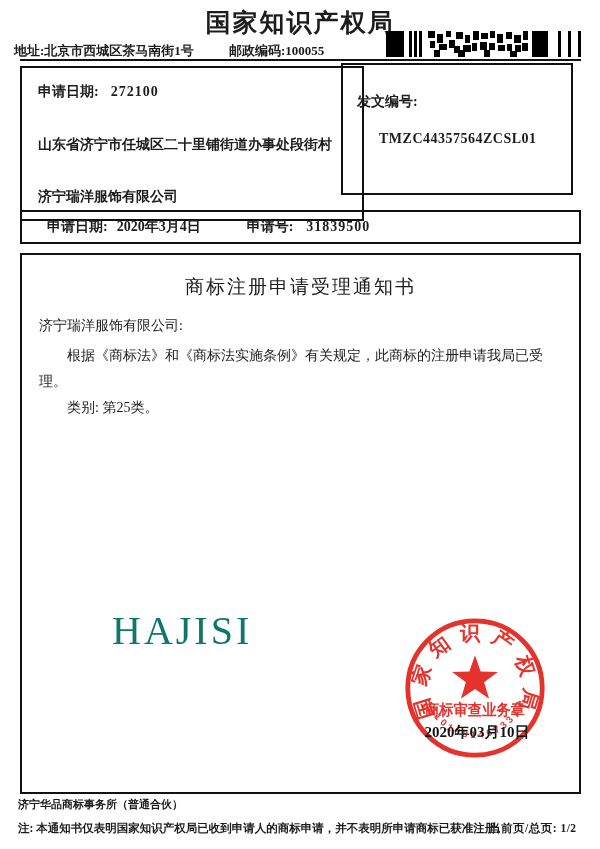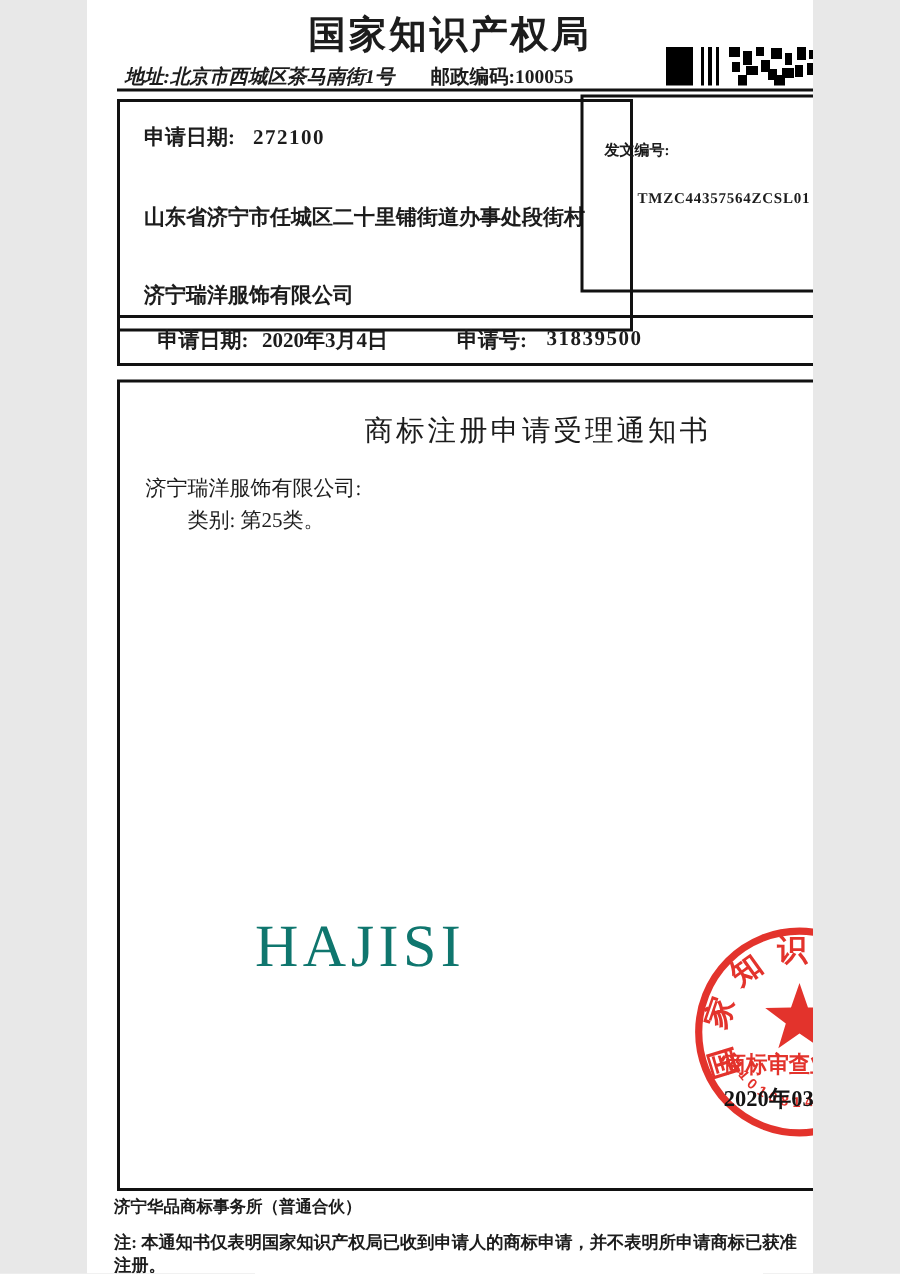--- a/index.html
+++ b/index.html
@@ -1,34 +1,34 @@
 <!DOCTYPE html>
 <html><head>
 <meta charset="utf-8">
 <style>
   html,body{margin:0;padding:0;background:#e8e8e8;}
-  .page{position:relative;width:484px;height:849px;margin:0 auto;background:#ffffff;
+  .page{position:relative;width:600px;height:849px;margin:0 auto;background:#ffffff;
         font-family:"Liberation Serif","DejaVu Serif",serif;color:#1c1c1c;overflow:hidden;}
 
   
   .org-title{position:absolute;top:6px;left:0;width:100%;text-align:center;
              font-size:25px;font-weight:bold;letter-spacing:2px;}
-  .addr-line{position:absolute;top:42px;left:25px;font-size:13px;font-weight:bold;font-style:italic;}
+  .addr-line{position:absolute;top:42px;left:14px;font-size:13px;font-weight:bold;}
   .postal-line{position:absolute;top:42px;left:229px;font-size:13px;font-weight:bold;}
   .barcode{position:absolute;top:31px;left:386px;width:200px;height:26px;}
   .top-rule{position:absolute;top:59px;left:20px;width:561px;height:2px;background:#111;}
 
   
   .recipient-box{position:absolute;top:66px;left:20px;width:314px;height:123px;
                  border:2px solid #111;display:flex;flex-direction:column;
                  justify-content:space-between;padding:15px 10px 13px 16px;box-sizing:content-box;
                  font-size:14px;font-weight:600;}
   .recipient-postal .val{margin-left:12px;letter-spacing:1px;}
-  .dispatch-box{position:absolute;top:63px;left:329px;width:228px;height:128px;
-                border:2px solid #111;font-size:10px;font-weight:600;}
+  .dispatch-box{position:absolute;top:63px;left:341px;width:228px;height:128px;
+                border:2px solid #111;font-size:14px;font-weight:600;}
   .dispatch-label{margin:28px 0 0 14px;}
   .dispatch-value{margin:20px 0 0 36px;letter-spacing:.5px;font-weight:600;}
 
   
   .app-bar{position:absolute;top:210px;left:20px;width:557px;height:30px;border:2px solid #111;
            display:flex;align-items:center;font-size:14px;font-weight:600;}
   .ab-date-label{margin-left:25px;}
   .ab-date-value{margin-left:9px;}
   .ab-no-label{margin-left:46px;}
   .ab-no-value{margin-left:13px;letter-spacing:1px;}
@@ -121,20 +121,21 @@
   <div class="app-bar">
     <span class="ab-date-label">申请日期:</span>
     <span class="ab-date-value">2020年3月4日</span>
     <span class="ab-no-label">申请号:</span>
     <span class="ab-no-value">31839500</span>
   </div>
 
   <div class="main-box">
     <div class="notice-title">商标注册申请受理通知书</div>
     <div class="salutation">济宁瑞洋服饰有限公司:</div>
+    <div class="notice-body">根据《商标法》和《商标法实施条例》有关规定，此商标的注册申请我局已受理。</div>
     <div class="notice-category">类别: 第25类。</div>
   </div>
 
   <div class="trademark">HAJISI</div>
 
   <div class="seal">
     <svg width="144" height="144" viewBox="0 0 150 150">
       <defs>
         <path id="sealTopArc" d="M 39.6,110.4 A 50,50 0 1 1 110.4,110.4" fill="none"></path>
         <path id="sealBottomArc" d="M 26.1,92.8 A 52,52 0 0 0 123.9,92.8" fill="none"></path>

